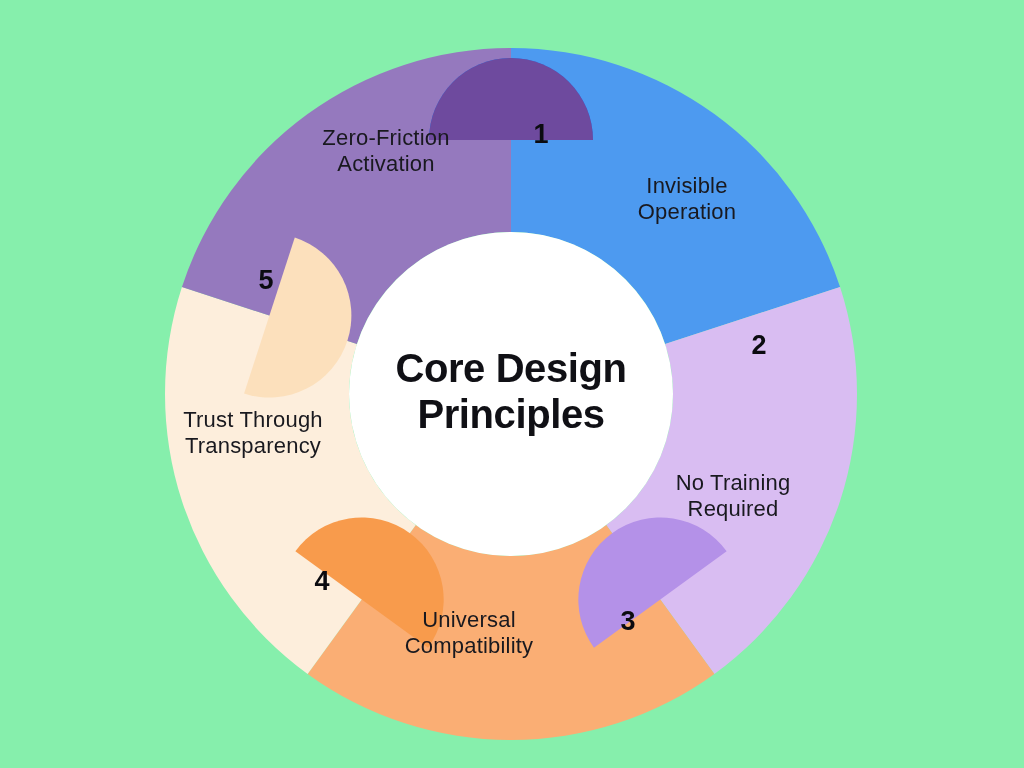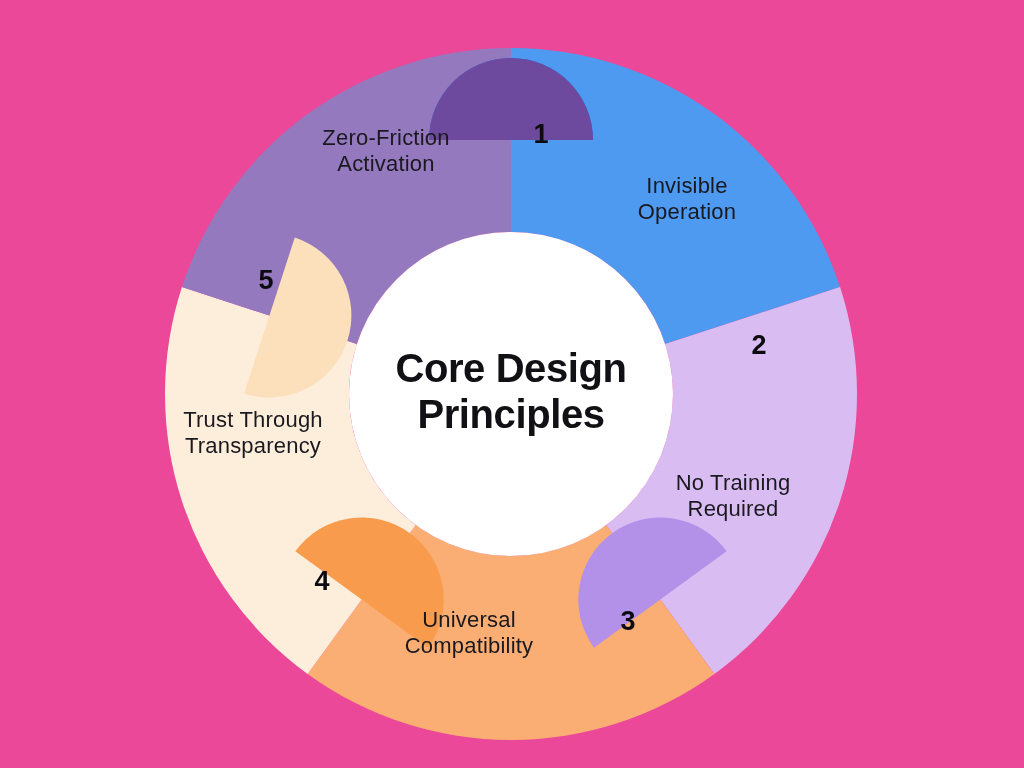--- a/index.html
+++ b/index.html
@@ -11,21 +11,21 @@
   body {
     width: 1024px;
     height: 768px;
     font-family: "Liberation Sans", sans-serif;
     overflow: hidden;
   }
   #diagram-root {
     position: relative;
     width: 1024px;
     height: 768px;
-    background: #ec4899;
+    background: #86efac;
   }
   svg.donut {
     display: block;
     width: 1024px;
     height: 768px;
   }
   .seg-label {
     font-family: "Liberation Sans", sans-serif;
     font-size: 22px;
     font-weight: 400;

